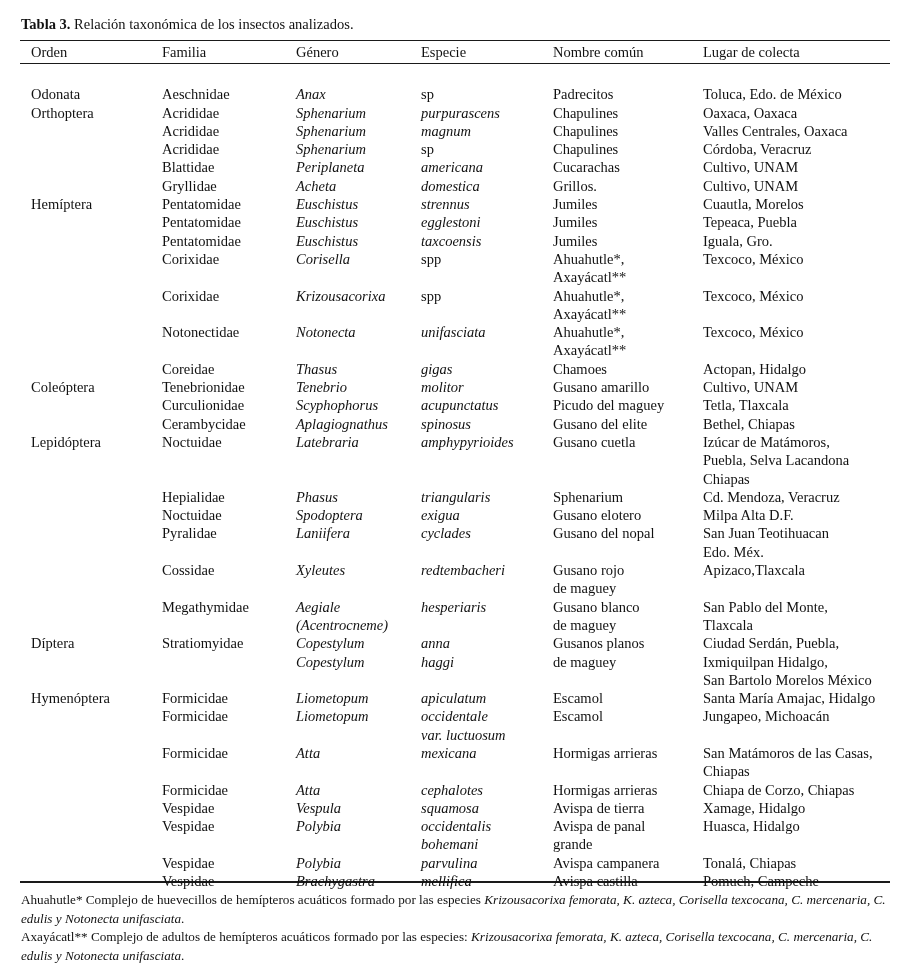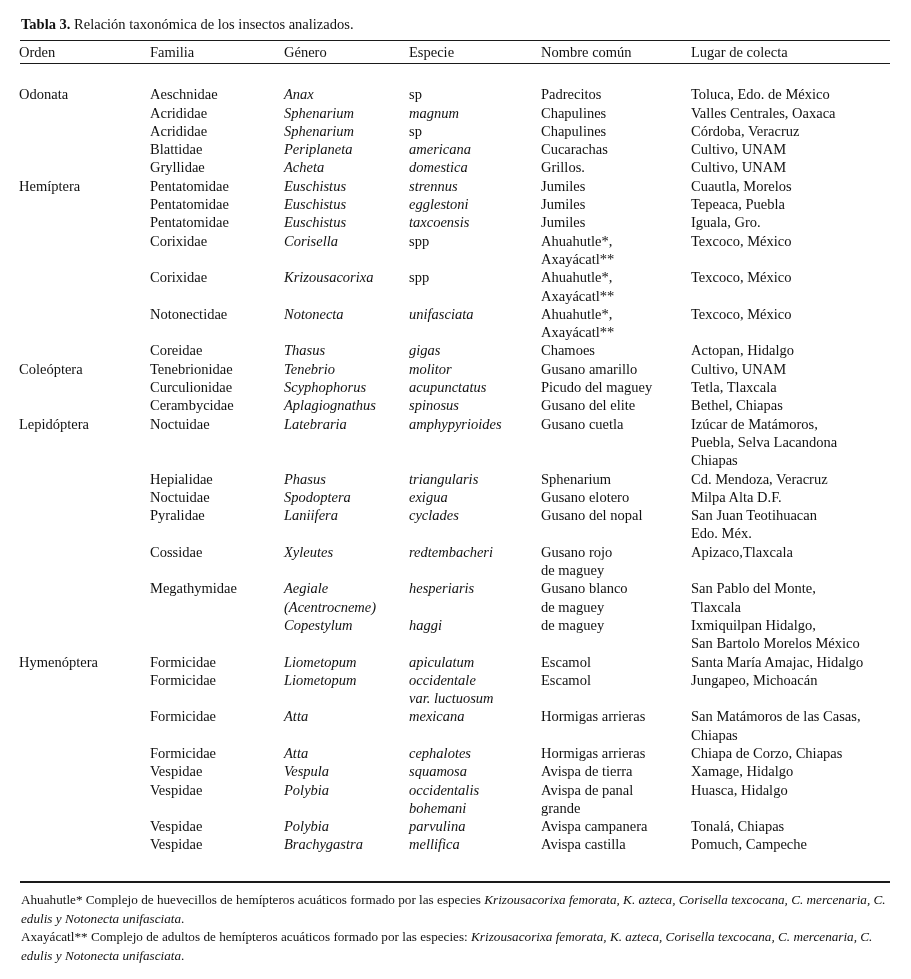--- a/index.html
+++ b/index.html
@@ -10,21 +10,21 @@
     .caption {
       position: absolute; left: 21px; top: 15px;
       font-size: 14.5px; line-height: 18px;
     }
     .caption b { font-weight: bold; }
     .rule { position: absolute; left: 20px; width: 870px; height: 0; border-top: 1.6px solid #1a1a1a; }
     .rule.top { top: 40px; }
     .rule.mid { top: 63px; }
     .rule.bot { top: 881px; border-top-width: 2px; }
     table {
-      position: absolute; left: 8px; top: 42px; width: 870px;
+      position: absolute; left: 20px; top: 42px; width: 870px;
       border-collapse: collapse; table-layout: fixed;
       font-size: 14.5px; line-height: 18.3px;
     }
     th { font-weight: normal; text-align: left; padding: 1px 0 2px 0; height: 18px; }
     td { vertical-align: top; padding: 0; }
     tbody tr:first-child td { padding-top: 22px; }
     .c0 { width: 131px; padding-left: 11px !important; }
     .c1 { width: 134px; }
     .c2 { width: 125px; }
     .c3 { width: 132px; }
@@ -71,20 +71,36 @@
           <span class="line">sp</span>
         </td>
         <td class="c4">
           <span class="line">Padrecitos</span>
         </td>
         <td class="c5">
           <span class="line">Toluca, Edo. de México</span>
         </td>
       </tr>
       <tr>
+        <td class="c0">Orthoptera</td>
+        <td class="c1">Acrididae</td>
+        <td class="c2 it">
+          <span class="line">Sphenarium</span>
+        </td>
+        <td class="c3 it">
+          <span class="line">purpurascens</span>
+        </td>
+        <td class="c4">
+          <span class="line">Chapulines</span>
+        </td>
+        <td class="c5">
+          <span class="line">Oaxaca, Oaxaca</span>
+        </td>
+      </tr>
+      <tr>
         <td class="c0"></td>
         <td class="c1">Acrididae</td>
         <td class="c2 it">
           <span class="line">Sphenarium</span>
         </td>
         <td class="c3 it">
           <span class="line">magnum</span>
         </td>
         <td class="c4">
           <span class="line">Chapulines</span>
@@ -398,20 +414,36 @@
         <td class="c3 it">
           <span class="line">hesperiaris</span>
         </td>
         <td class="c4">
           <span class="line">Gusano blanco</span>
           <span class="line">de maguey</span>
         </td>
         <td class="c5">
           <span class="line">San Pablo del Monte,</span>
           <span class="line">Tlaxcala</span>
+        </td>
+      </tr>
+      <tr>
+        <td class="c0">Díptera</td>
+        <td class="c1">Stratiomyidae</td>
+        <td class="c2 it">
+          <span class="line">Copestylum</span>
+        </td>
+        <td class="c3 it">
+          <span class="line">anna</span>
+        </td>
+        <td class="c4">
+          <span class="line">Gusanos planos</span>
+        </td>
+        <td class="c5">
+          <span class="line">Ciudad Serdán, Puebla,</span>
         </td>
       </tr>
       <tr>
         <td class="c0"></td>
         <td class="c1"></td>
         <td class="c2 it">
           <span class="line">Copestylum</span>
         </td>
         <td class="c3 it">
           <span class="line">haggi</span>

